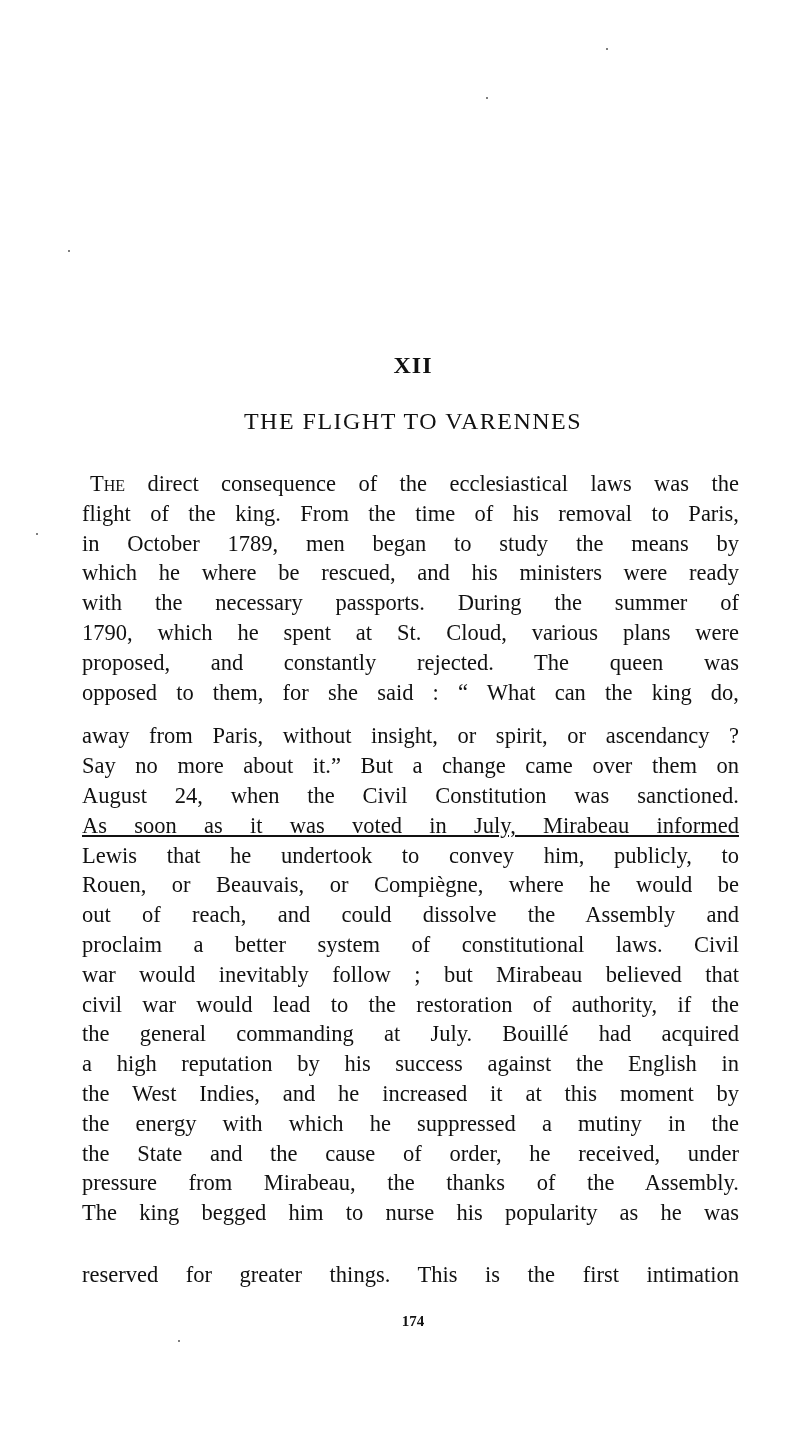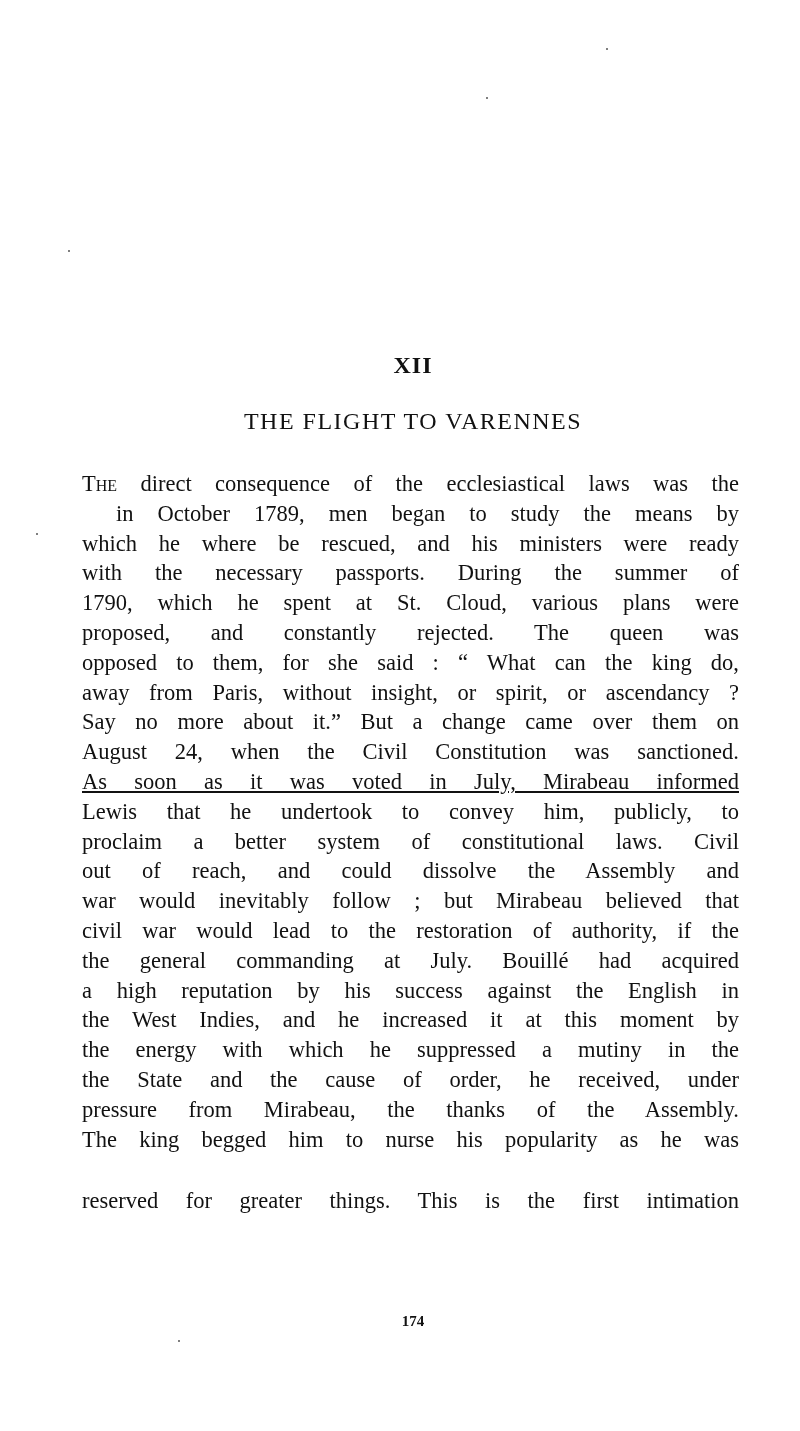--- a/index.html
+++ b/index.html
@@ -52,20 +52,21 @@
       height: 29.8px;
       line-height: 29.8px;
       font-size: 22.5px;
       text-align: justify;
       text-align-last: justify;
       white-space: nowrap;
       overflow: visible;
     }
     .smallcaps {
       font-variant: small-caps;
+      margin-left: 8px;
     }
     .page-number {
       position: absolute;
       top: 1313px;
       left: 0;
       width: 826px;
       text-align: center;
       font-size: 15px;
       font-weight: bold;
     }
@@ -78,33 +79,35 @@
   <span class="speck" style="top:97px;left:486px;"></span>
   <span class="speck" style="top:250px;left:68px;"></span>
   <span class="speck" style="top:533px;left:36px;"></span>
   <span class="speck" style="top:1340px;left:178px;"></span>
 
   <div class="chapter-number">XII</div>
   <div class="chapter-title">THE FLIGHT TO VARENNES</div>
 
   <div class="body-text">
     <div class="line" style="white-space: nowrap;"><span class="smallcaps">The</span><span> direct consequence of the ecclesiastical laws was the</span></div>
-    <div class="line" style="white-space: nowrap; margin-left: 34px;">in October 1789, men began to study the means by</div>
+    <div class="line" style="white-space: nowrap;">flight of the king.  From the time of his removal to Paris,</div>
+    <div class="line" style="white-space: nowrap;">in October 1789, men began to study the means by</div>
     <div class="line" style="white-space: nowrap;">which he where be rescued, and his ministers were ready</div>
     <div class="line" style="white-space: nowrap;">with the necessary passports.  During the summer of</div>
     <div class="line" style="white-space: nowrap;">1790, which he spent at St. Cloud, various plans were</div>
     <div class="line" style="white-space: nowrap;">proposed, and constantly rejected.  The queen was</div>
     <div class="line" style="white-space: nowrap;">opposed to them, for she said :  “ What can the king do,</div>
-    <div class="line" style="white-space: nowrap;">away from Paris, without insight, or spirit, or ascendancy ?</div>
+    <div class="line" style="white-space: nowrap; margin-top: 14px;">away from Paris, without insight, or spirit, or ascendancy ?</div>
     <div class="line" style="white-space: nowrap;">Say no more about it.”  But a change came over them on</div>
     <div class="line" style="white-space: nowrap;">August 24, when the Civil Constitution was sanctioned.</div>
     <div class="line" style="white-space: nowrap; text-decoration: underline;">As soon as it was voted in July, Mirabeau informed</div>
     <div class="line" style="white-space: nowrap;">Lewis that he undertook to convey him, publicly, to</div>
+    <div class="line" style="white-space: nowrap;">Rouen, or Beauvais, or Compiègne, where he would be</div>
+    <div class="line" style="white-space: nowrap;">out of reach, and could dissolve the Assembly and</div>
     <div class="line" style="white-space: nowrap;">proclaim a better system of constitutional laws.  Civil</div>
-    <div class="line" style="white-space: nowrap;">out of reach, and could dissolve the Assembly and</div>
     <div class="line" style="white-space: nowrap;">war would inevitably follow ; but Mirabeau believed that</div>
     <div class="line" style="white-space: nowrap;">civil war would lead to the restoration of authority, if the</div>
     <div class="line" style="white-space: nowrap;">the general commanding at July.  Bouillé had acquired</div>
     <div class="line" style="white-space: nowrap;">a high reputation by his success against the English in</div>
     <div class="line" style="white-space: nowrap;">the West Indies, and he increased it at this moment by</div>
     <div class="line" style="white-space: nowrap;">the energy with which he suppressed a mutiny in the</div>
     <div class="line" style="white-space: nowrap;">the State and the cause of order, he received, under</div>
     <div class="line" style="white-space: nowrap;">pressure from Mirabeau, the thanks of the Assembly.</div>
     <div class="line" style="white-space: nowrap;">The king begged him to nurse his popularity as he was</div>
     <div class="line" style="white-space: nowrap; margin-top: 32px;">reserved for greater things.  This is the first intimation</div>

